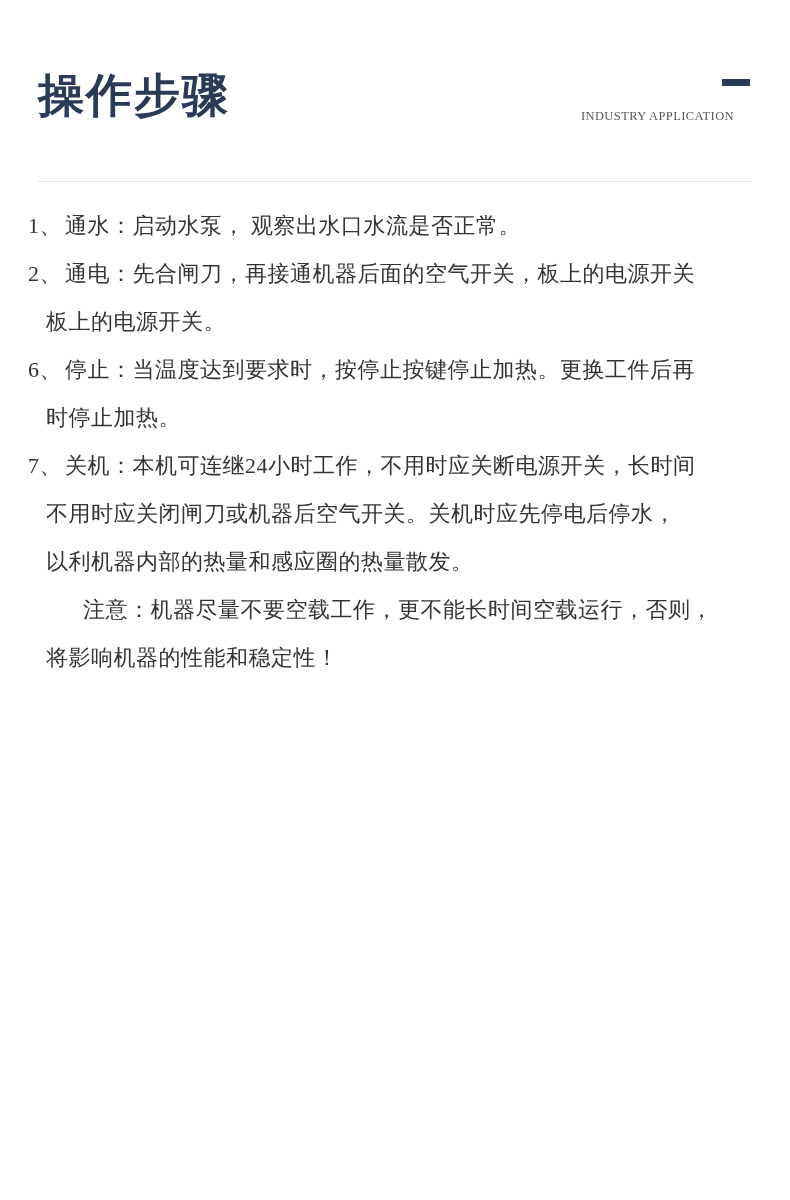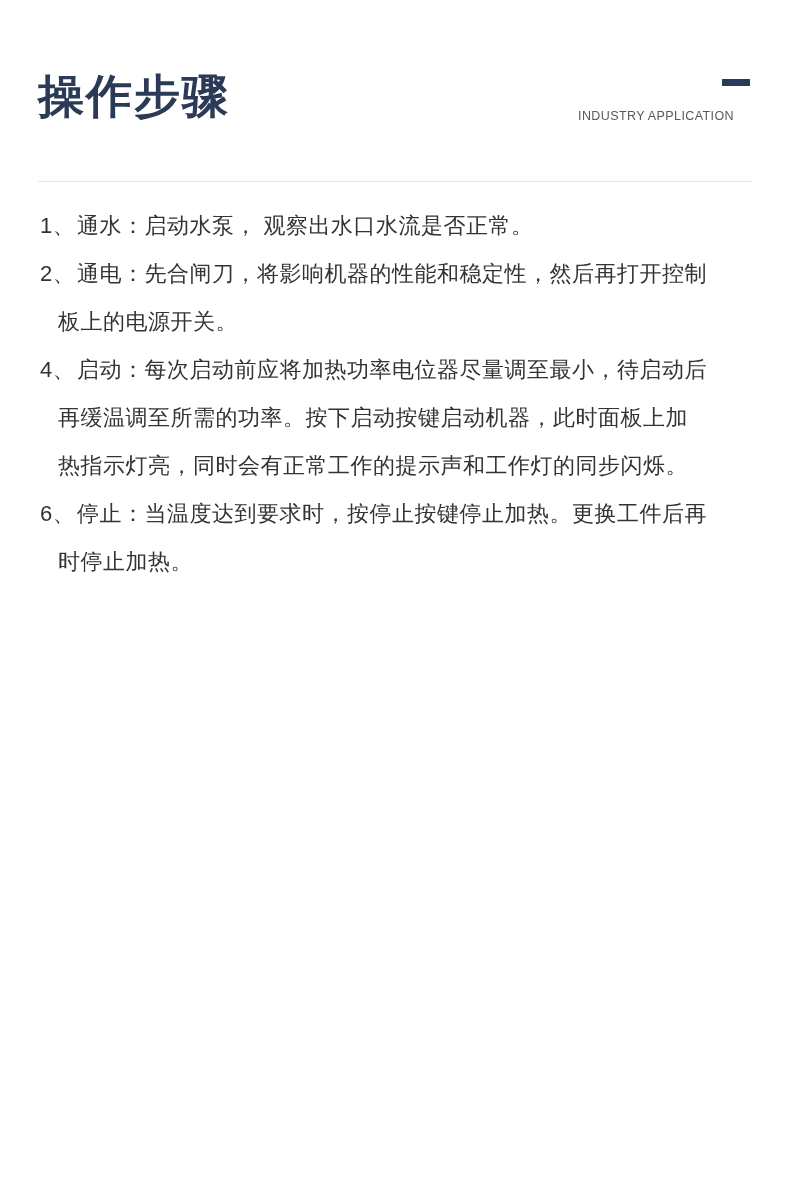--- a/index.html
+++ b/index.html
@@ -9,21 +9,21 @@
     --divider:#e6e6e6;
     --bg:#ffffff;
   }
   *{box-sizing:border-box;}
   html,body{margin:0;padding:0;background:var(--bg);}
   .page{
     position:relative;
     width:790px;height:936px;
     background:var(--bg);
     overflow:hidden;
-    font-family:Liberation Sans, sans-serif;
+    font-family:Liberation Serif, serif;
   }
   .title{
     position:absolute;left:38px;top:70px;
     margin:0;
     font-size:46px;line-height:1.15;font-weight:700;
     letter-spacing:2px;
     color:var(--accent);
   }
   .dash{
     position:absolute;right:40px;top:79px;
@@ -34,21 +34,21 @@
     position:absolute;right:56px;top:109px;
     font-size:12.5px;letter-spacing:0.4px;
     color:var(--eyebrow);
     white-space:nowrap;
   }
   .divider{
     position:absolute;left:38px;right:38px;top:181px;
     height:1px;background:var(--divider);
   }
   .steps{
-    position:absolute;left:40px;right:43px;top:202px;
+    position:absolute;left:28px;right:43px;top:202px;
   }
   .step{
     margin:0;
     padding-left:18px;      
     text-indent:-18px;      
     font-size:22px;
     line-height:48px;
     color:var(--body);
     letter-spacing:0.5px;
   }
@@ -68,27 +68,29 @@
 <body>
 
 <div class="page">
   <h1 class="title">操作步骤</h1>
   <span class="dash"></span>
   <span class="eyebrow">INDUSTRY APPLICATION</span>
   <div class="divider"></div>
   <main class="steps">
   <p class="step"><span class="num">1、</span><span class="text">通水：启动水泵， 观察出水口水流是否正常。</span></p>
 
-  <p class="step"><span class="num">2、</span><span class="text">通电：先合闸刀，将影响机器的性能和稳定性，然后再打开控制
+  <p class="step"><span class="num">2、</span><span class="text">通电：先合闸刀，再接通机器后面的空气开关，板上的电源开关
 板上的电源开关。</span></p>
 
 
-  <p class="step"><span class="num">4、</span><span class="text">启动：每次启动前应将加热功率电位器尽量调至最小，待启动后
-再缓温调至所需的功率。按下启动按键启动机器，此时面板上加
-热指示灯亮，同时会有正常工作的提示声和工作灯的同步闪烁。</span></p>
 
 
   <p class="step"><span class="num">6、</span><span class="text">停止：当温度达到要求时，按停止按键停止加热。更换工件后再
 时停止加热。</span></p>
 
+  <p class="step"><span class="num">7、</span><span class="text">关机：本机可连继24小时工作，不用时应关断电源开关，长时间
+不用时应关闭闸刀或机器后空气开关。关机时应先停电后停水，
+以利机器内部的热量和感应圈的热量散发。</span></p>
 
+  <p class="step no-num"><span class="num"></span><span class="text">注意：机器尽量不要空载工作，更不能长时间空载运行，否则，
+将影响机器的性能和稳定性！</span></p>
 </main>
 </div>
 
 </body></html>

